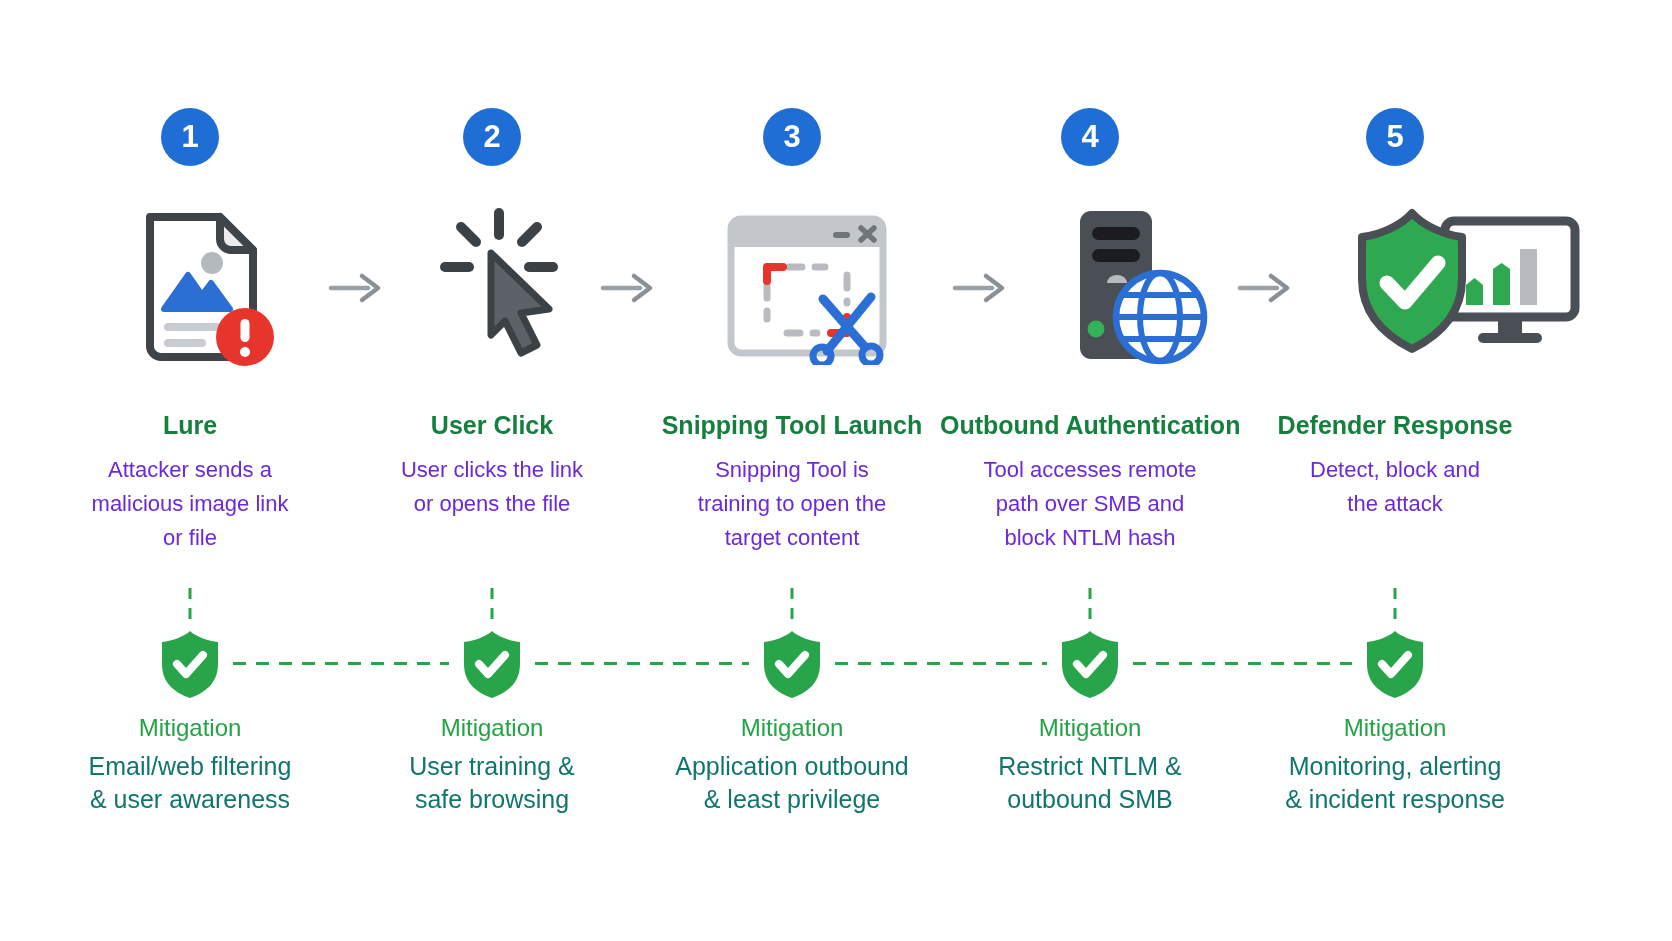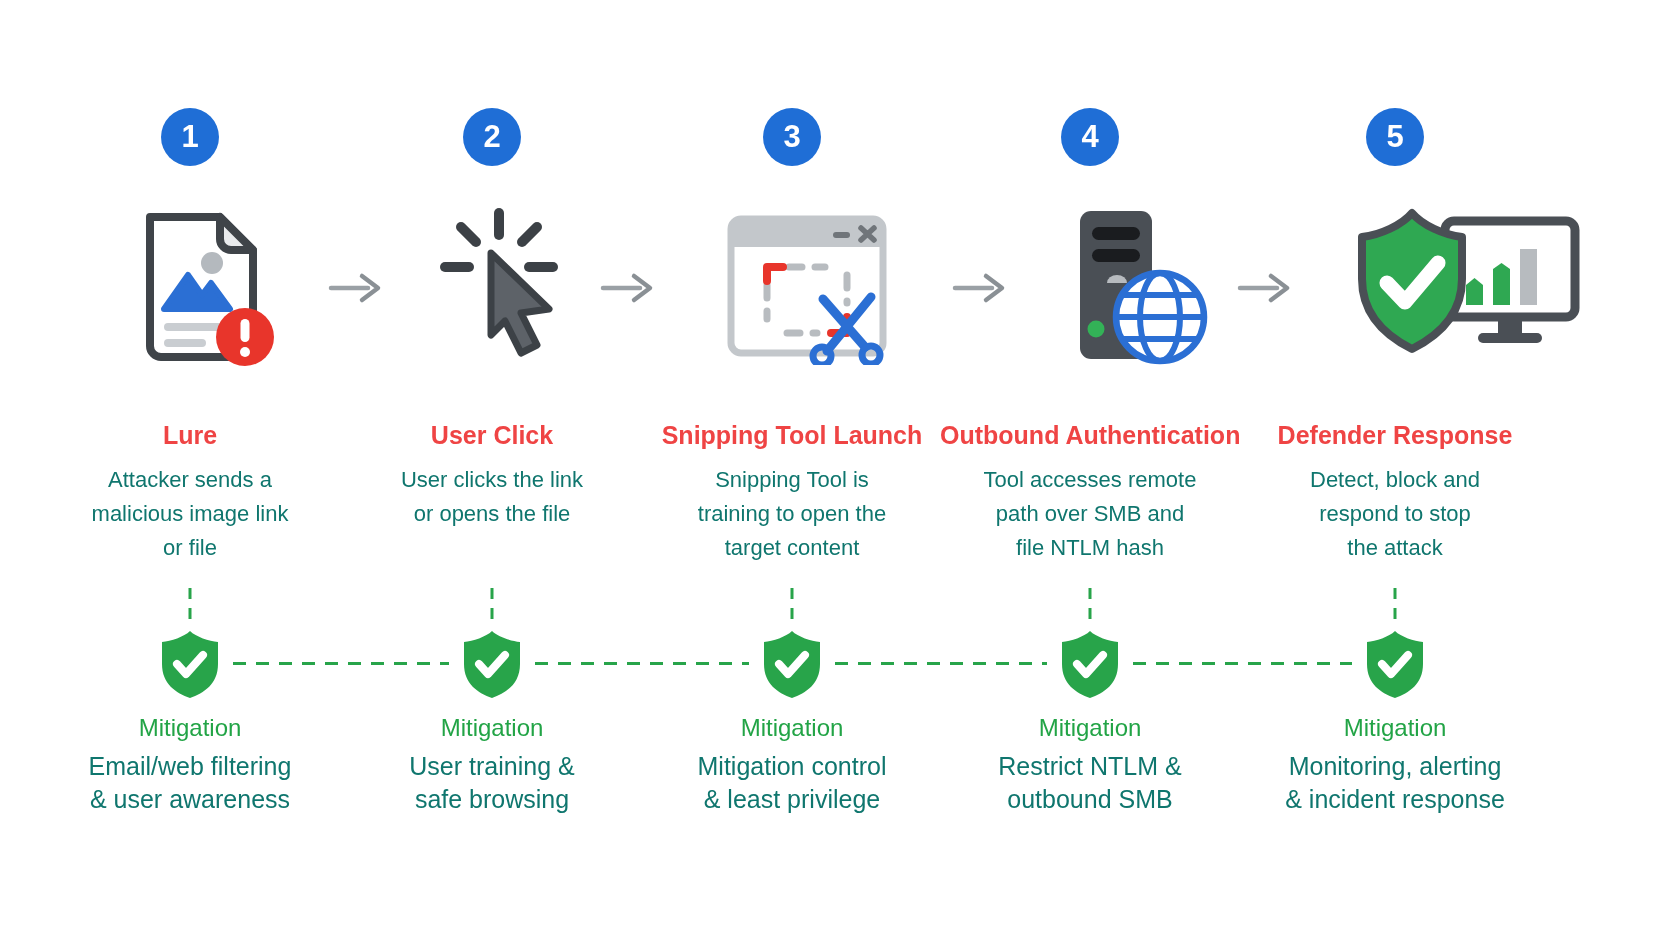--- a/index.html
+++ b/index.html
@@ -12,24 +12,24 @@
     width:58px; height:58px; border-radius:50%; background:#1f6ed6;
     color:#ffffff; font-size:31px; font-weight:bold;
     display:flex; align-items:center; justify-content:center;
     margin:108px auto 0 auto;
   }
   .icon-box {
     height:170px; margin-top:34px;
     display:flex; align-items:center; justify-content:center;
   }
   .step-title {
-    margin-top:50px; font-size:25px; font-weight:bold; color:#ef4444;
+    margin-top:40px; font-size:25px; font-weight:bold; color:#15803d;
     white-space:nowrap; line-height:30px;
   }
-  .step-desc { margin-top:13px; font-size:22px; color:#0f766e; line-height:34px; }
+  .step-desc { margin-top:13px; font-size:22px; color:#6d28d9; line-height:34px; }
   .step-desc span { display:block; }
   .vconn {
     position:absolute; top:588px; left:50%; transform:translateX(-50%);
     width:3px; height:36px;
     background:repeating-linear-gradient(180deg,#28a44a 0 11px,transparent 11px 20px);
   }
   .mshield { position:absolute; top:628px; left:50%; transform:translateX(-50%); }
   .mlabel {
     position:absolute; top:714px; width:100%;
     font-size:24px; font-weight:normal; color:#22a446;
@@ -156,21 +156,21 @@
     </div>
     <div class="vconn"></div>
     <div class="mshield">
       <svg width="70" height="72" viewBox="0 0 70 72">
         <path d="M35 3 C29 9 16 13 7 14 V36 c0 20 14 29 28 34 14 -5 28 -14 28 -34 V14 C54 13 41 9 35 3 Z" fill="#28a44a"></path>
         <path d="M22 36 l9 10 l17 -19" fill="none" stroke="#ffffff" stroke-width="8" stroke-linecap="round" stroke-linejoin="round"></path>
       </svg>
     </div>
     <div class="mlabel">Mitigation</div>
     <div class="mdesc">
-      <span>Mitigation control</span>
+      <span>Application outbound</span>
       <span>&amp; least privilege</span>
     </div>
   </div>
 
   <div class="col" style="left:940px">
     <div class="num">
         <span>4</span>
       </div>
     <div class="icon-box" style="transform:translateX(40px)">
       <svg width="160" height="160" viewBox="0 0 160 160">
@@ -183,21 +183,21 @@
         <ellipse cx="110" cy="112" rx="20" ry="44" fill="none" stroke="#2b6fd4" stroke-width="6"></ellipse>
         <line x1="66" y1="112" x2="154" y2="112" stroke="#2b6fd4" stroke-width="6"></line>
         <line x1="73" y1="90" x2="147" y2="90" stroke="#2b6fd4" stroke-width="6"></line>
         <line x1="73" y1="134" x2="147" y2="134" stroke="#2b6fd4" stroke-width="6"></line>
       </svg>
     </div>
     <div class="step-title">Outbound Authentication</div>
     <div class="step-desc">
       <span>Tool accesses remote</span>
       <span>path over SMB and</span>
-      <span>file NTLM hash</span>
+      <span>block NTLM hash</span>
     </div>
     <div class="vconn"></div>
     <div class="mshield">
       <svg width="70" height="72" viewBox="0 0 70 72">
         <path d="M35 3 C29 9 16 13 7 14 V36 c0 20 14 29 28 34 14 -5 28 -14 28 -34 V14 C54 13 41 9 35 3 Z" fill="#28a44a"></path>
         <path d="M22 36 l9 10 l17 -19" fill="none" stroke="#ffffff" stroke-width="8" stroke-linecap="round" stroke-linejoin="round"></path>
       </svg>
     </div>
     <div class="mlabel">Mitigation</div>
     <div class="mdesc">
@@ -218,21 +218,20 @@
         <rect x="170" y="46" width="17" height="56" fill="#b7bbbf"></rect>
         <path d="M148 114 h24 v16 h-24 Z" fill="#4a4f55"></path>
         <rect x="128" y="130" width="64" height="10" rx="5" fill="#4a4f55"></rect>
         <path d="M62 10 C52 22 30 32 12 34 V76 c0 38 26 58 50 70 24 -12 50 -32 50 -70 V34 C94 32 72 22 62 10 Z" fill="#2fa852" stroke="#4a4f55" stroke-width="8" stroke-linejoin="round"></path>
         <path d="M37 80 l18 19 l33 -39" fill="none" stroke="#ffffff" stroke-width="15" stroke-linecap="round" stroke-linejoin="round"></path>
       </svg>
     </div>
     <div class="step-title">Defender Response</div>
     <div class="step-desc">
       <span>Detect, block and</span>
-      <span>respond to stop</span>
       <span>the attack</span>
     </div>
     <div class="vconn"></div>
     <div class="mshield">
       <svg width="70" height="72" viewBox="0 0 70 72">
         <path d="M35 3 C29 9 16 13 7 14 V36 c0 20 14 29 28 34 14 -5 28 -14 28 -34 V14 C54 13 41 9 35 3 Z" fill="#28a44a"></path>
         <path d="M22 36 l9 10 l17 -19" fill="none" stroke="#ffffff" stroke-width="8" stroke-linecap="round" stroke-linejoin="round"></path>
       </svg>
     </div>
     <div class="mlabel">Mitigation</div>

